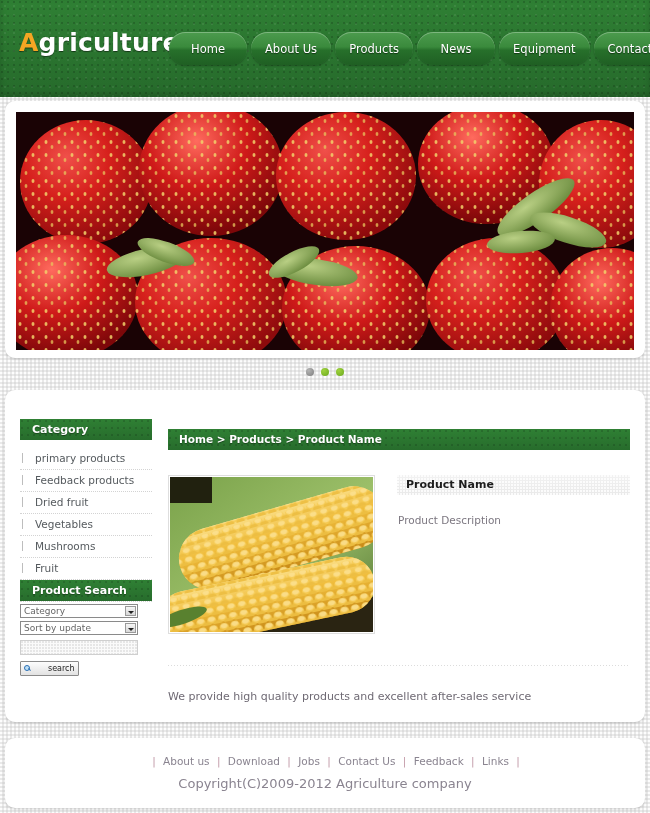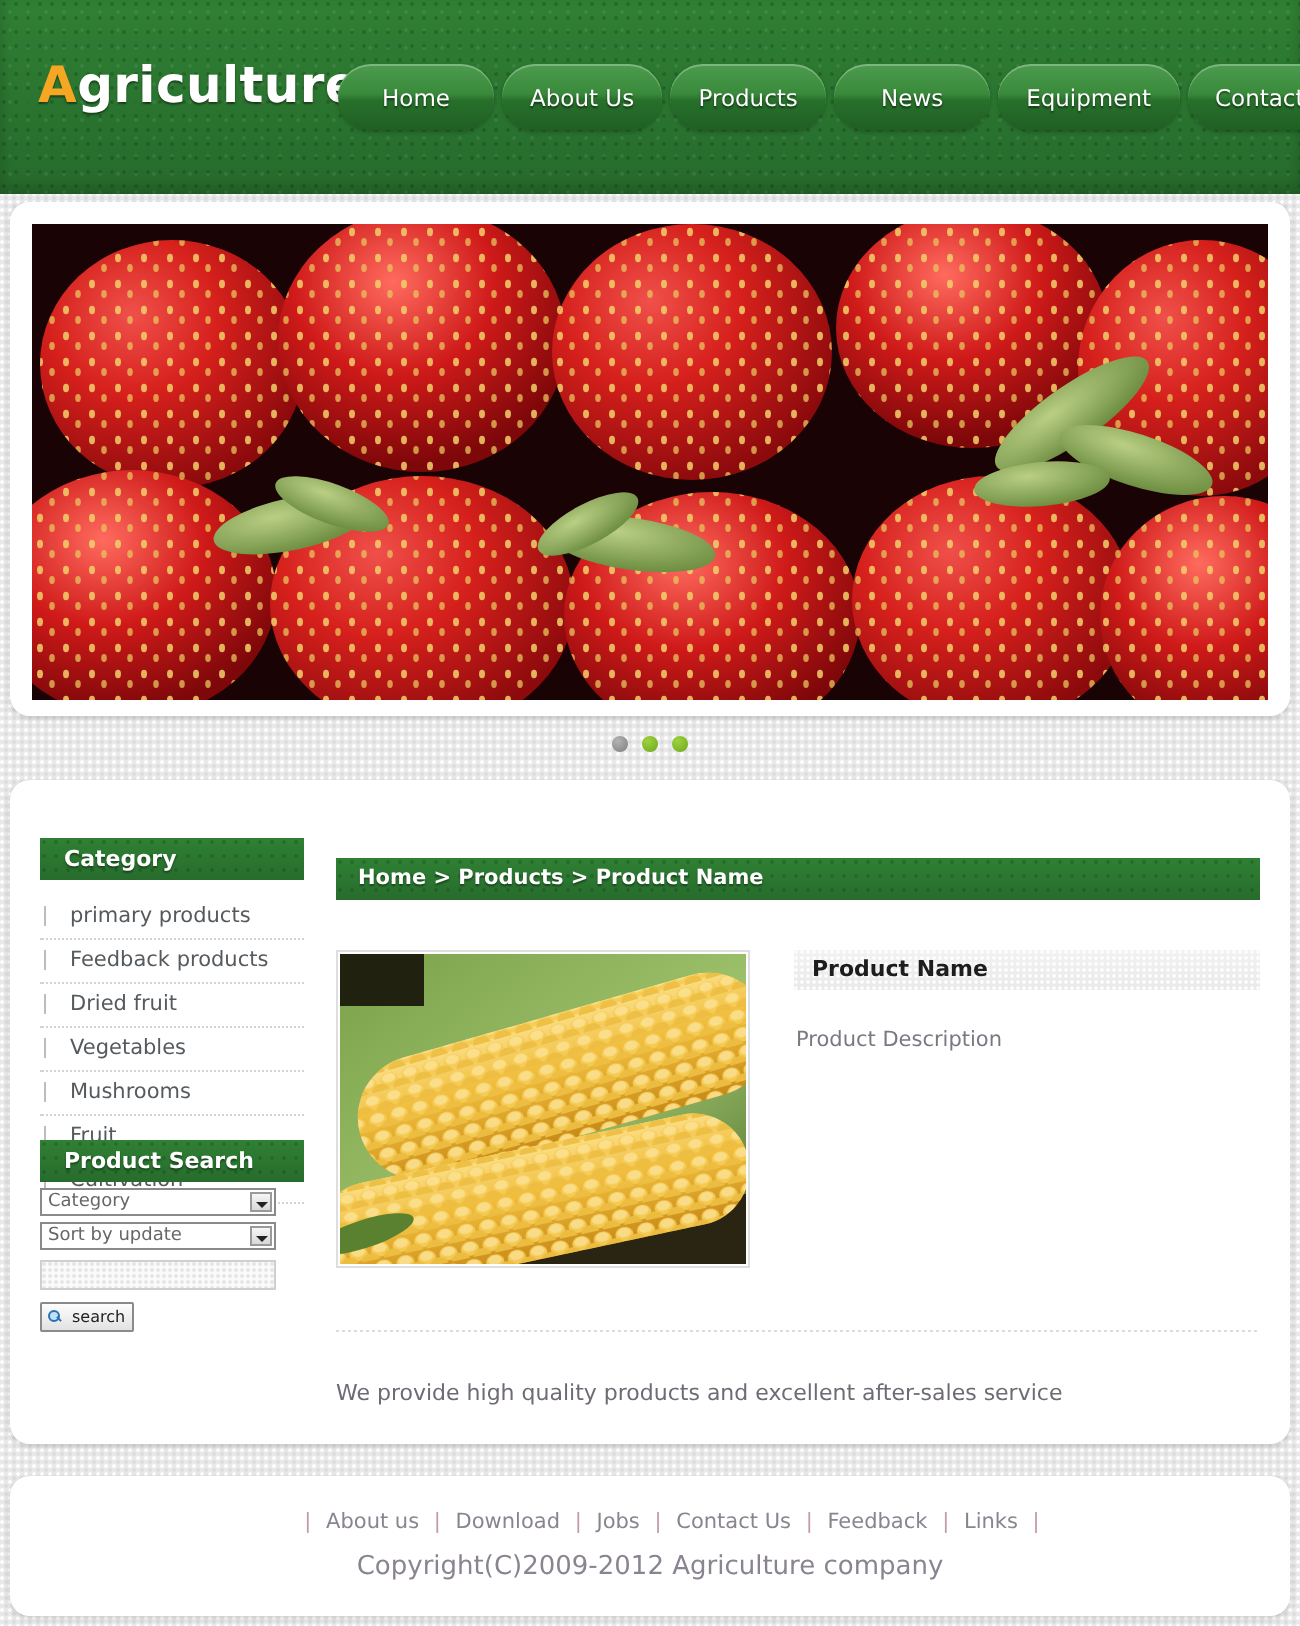--- a/index.html
+++ b/index.html
@@ -88,21 +88,21 @@
   .cat-item{
     position:relative;height:21px;line-height:21px;
     padding-left:15px;font-size:10.5px;color:#555a5e;
     border-bottom:1px dotted #d3d3d3;cursor:pointer;
   }
   .cat-item:before{
     content:"";position:absolute;left:2px;top:5px;
     width:1px;height:10px;background:#bdbdbd;
   }
 
-  .search-panel{position:absolute;left:15px;top:180px;width:132px;}
+  .search-panel{position:absolute;left:15px;top:190px;width:132px;}
   .sel{
     display:block;box-sizing:border-box;
     width:118px;height:14px;margin-top:3px;
     border:1px solid #8a8a8a;background:#fff;
     font-size:9px;font-family:"DejaVu Sans","Liberation Sans",sans-serif;
     color:#666;padding:0 14px 0 3px;line-height:12px;
     position:relative;cursor:pointer;white-space:nowrap;overflow:hidden;
   }
   .sel .arrow{
     position:absolute;right:1px;top:1px;width:11px;height:10px;
@@ -115,21 +115,21 @@
     border-top:3px solid #222;
   }
   .txt{
     box-sizing:border-box;width:118px;height:15px;margin-top:4px;
     border:1px solid #cfcfcf;background:#fafafa;
     background-image:radial-gradient(circle at 1px 1px, #e6e6e6 1px, transparent 1px);
     background-size:3px 3px;
     font-size:9px;color:#888;padding:0 3px;
   }
   .search-btn{
-    display:inline-flex;align-items:center;gap:5px;
+    display:inline-flex;align-items:center;gap:17px;
     margin-top:6px;height:13px;padding:0 3px;
     border:1px solid #8a8a8a;border-radius:1px;
     background:linear-gradient(#fdfdfd,#e2e2e2);
     font-size:8px;color:#222;cursor:pointer;
   }
   .mag{
     position:relative;display:inline-block;width:7px;height:7px;
   }
   .mag:before{
     content:"";position:absolute;left:0;top:0;width:4px;height:4px;

